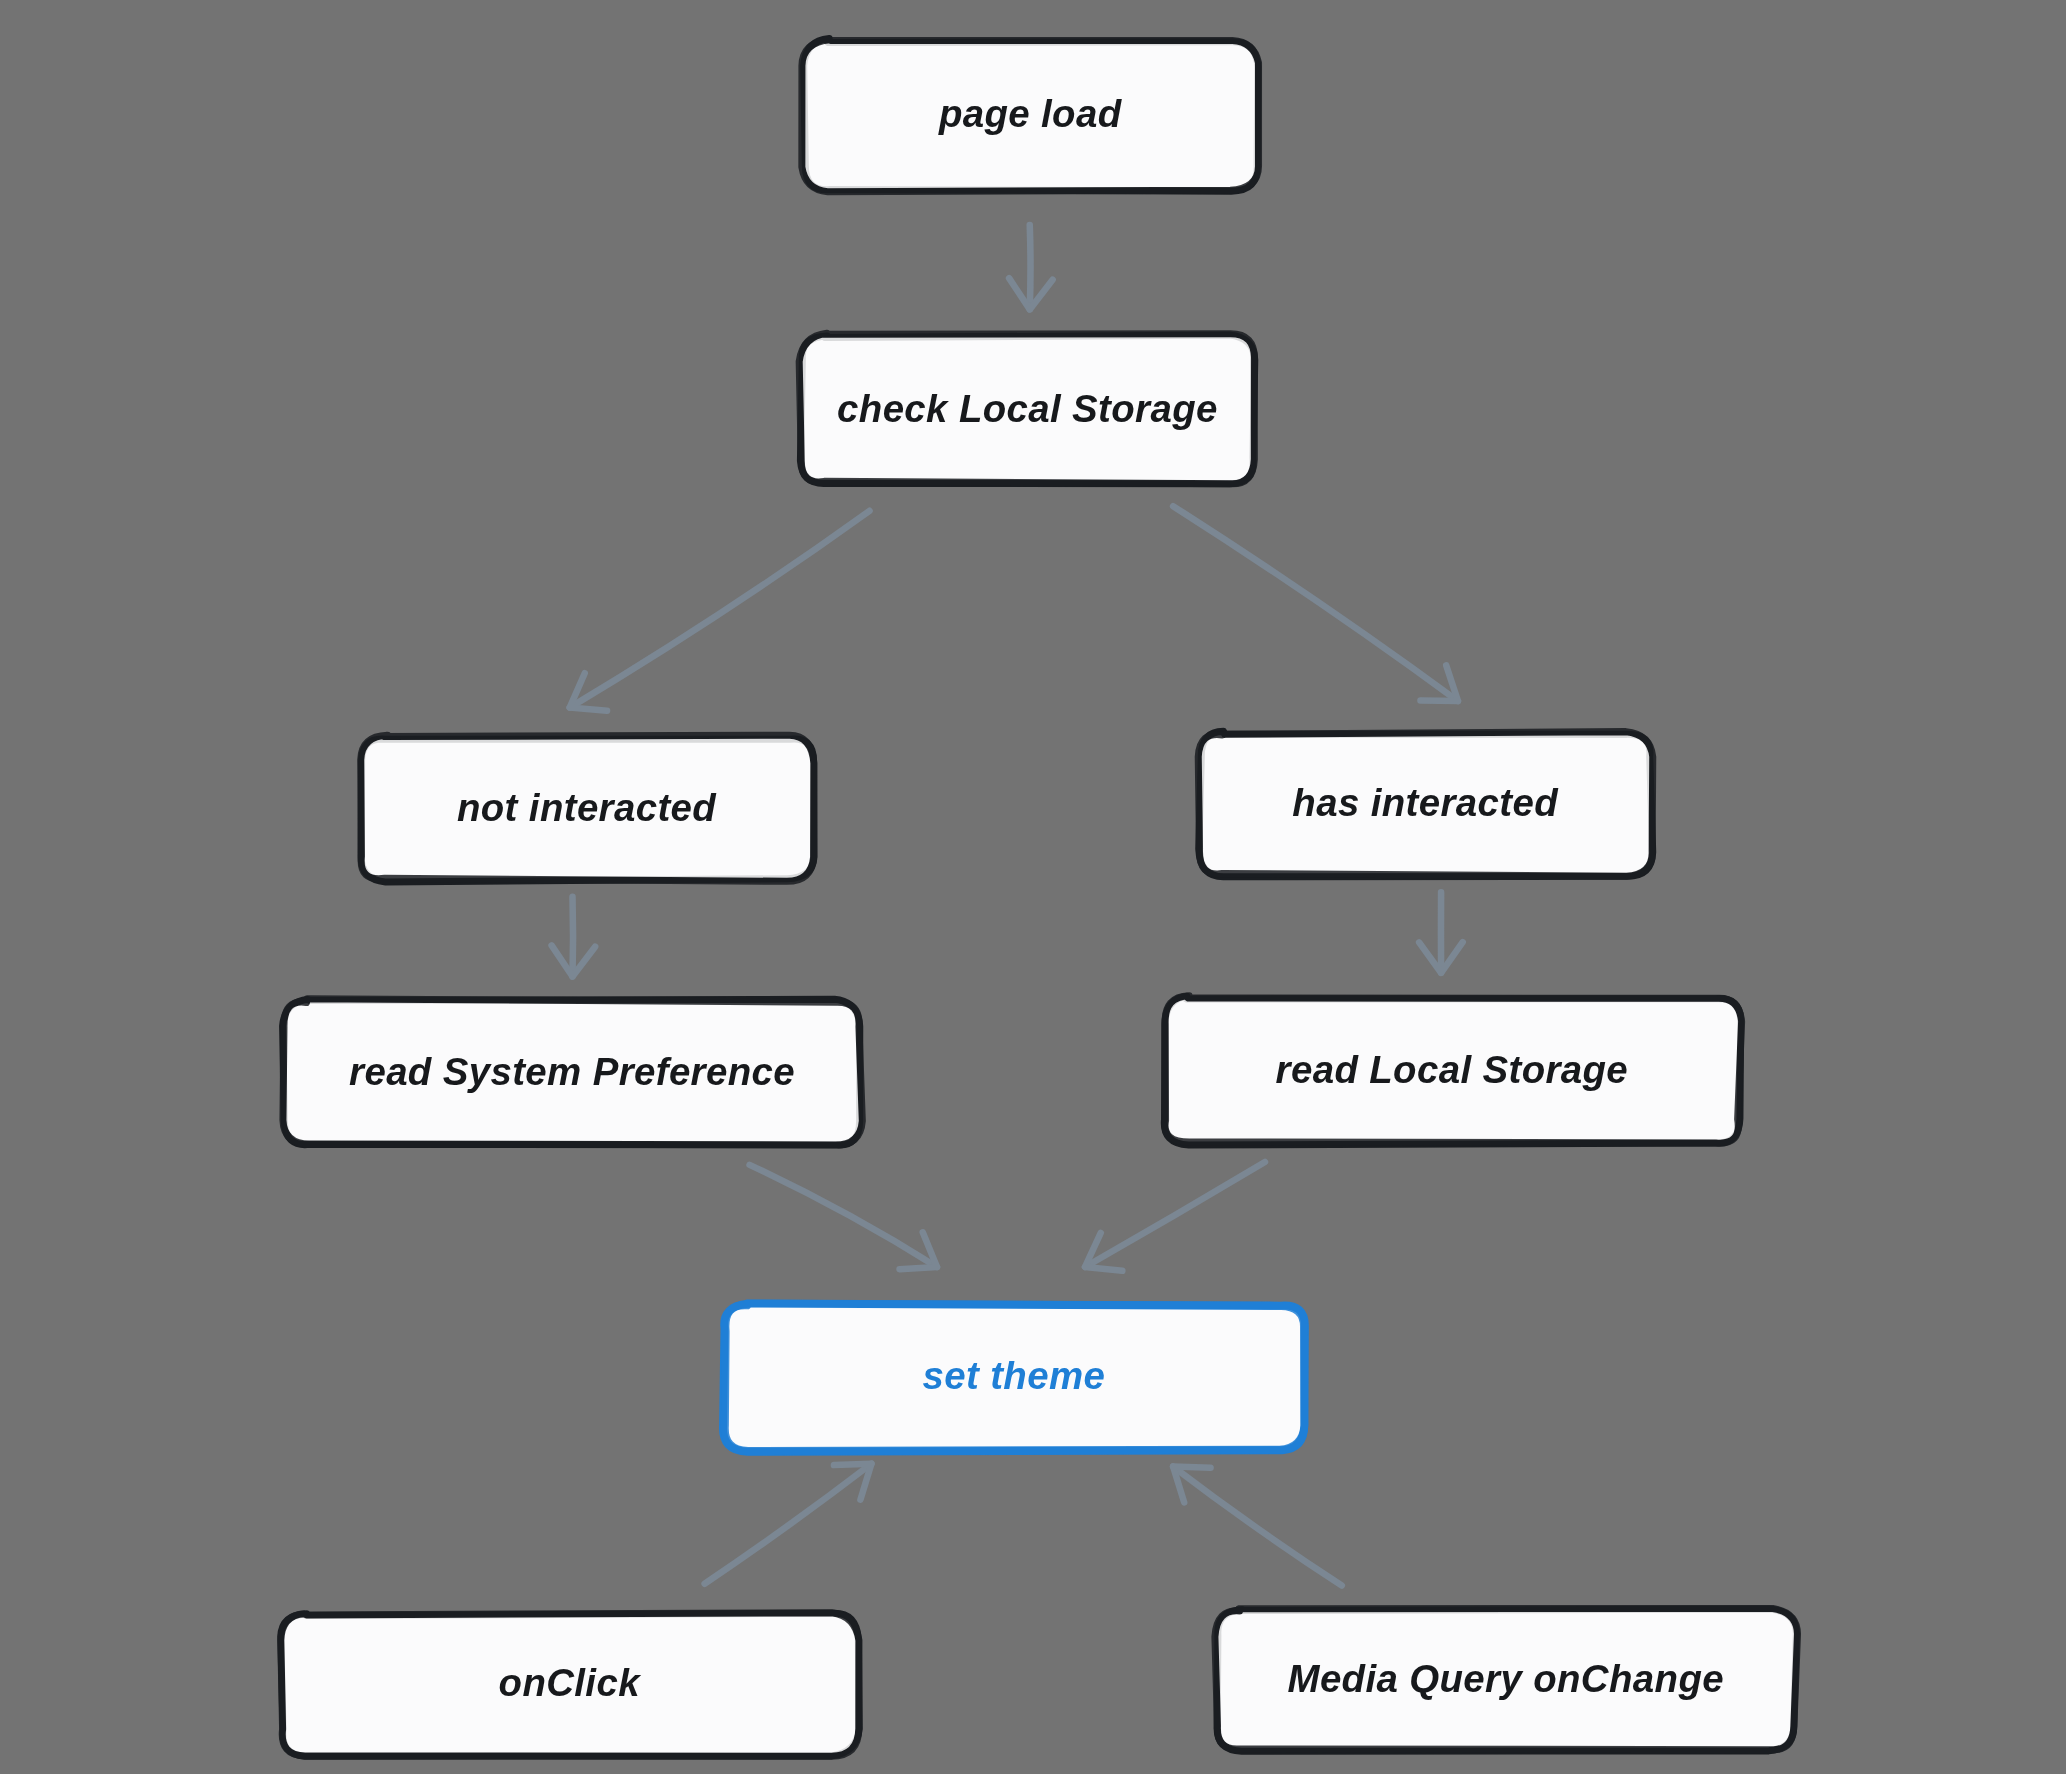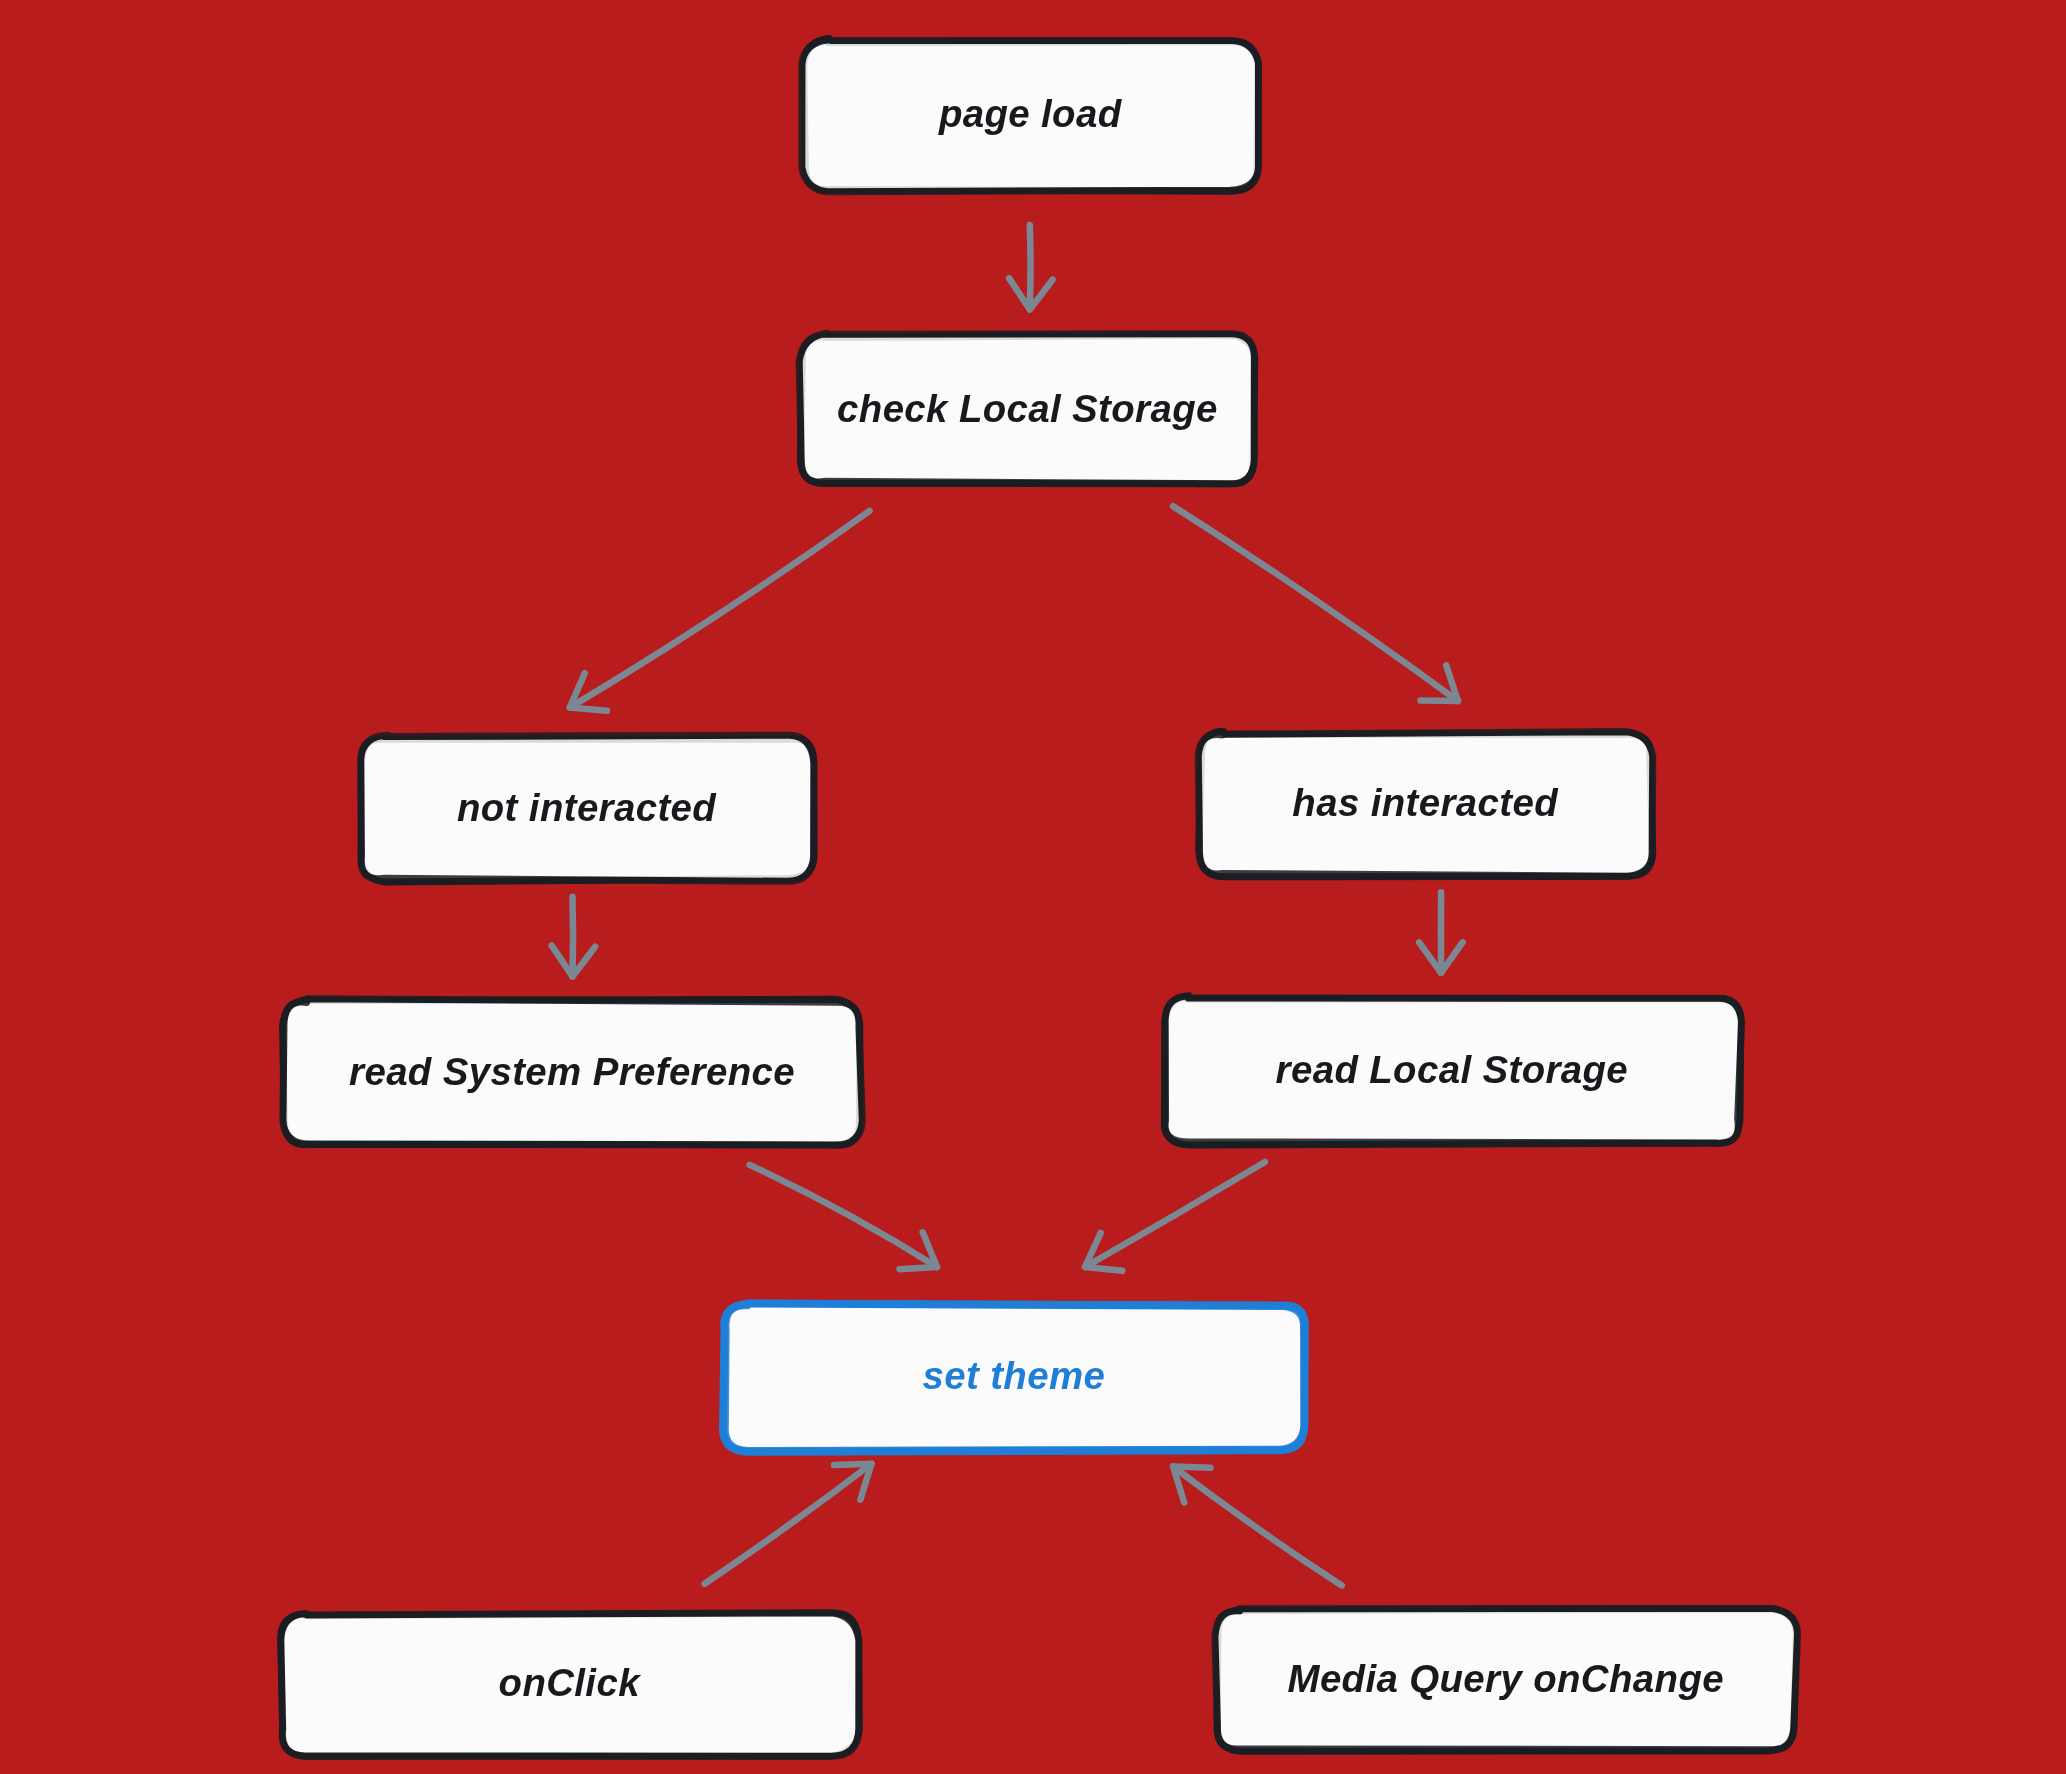--- a/index.html
+++ b/index.html
@@ -62,21 +62,21 @@
     stroke: #7b8793;
     stroke-width: 7;
     stroke-linecap: round;
     stroke-linejoin: round;
     fill: none;
   }
 </style>
 </head>
 <body>
 
-<div id="diagram-root" style="background: #b91c1c;">
+<div id="diagram-root" style="background: #737373;">
   <svg id="flow-svg" viewBox="0 0 2206 1894">
     <g id="edge-layer">
         <g>
           <path class="edge-line" d="M 1099 240 Q 1100.614712990478 285 1099 330"></path>
           <path class="edge-head" d="M 1076.9409502293279 296.6323761227293 L 1099 330 L 1123.3938673590087 298.29922342794913"></path>
         </g>
         <g>
           <path class="edge-line" d="M 928 545 Q 772.5161018055464 656.881678941785 608 755"></path>
           <path class="edge-head" d="M 624.0552340402285 718.3635501185843 L 608 755 L 647.8648484565391 758.2854006661545"></path>
         </g>

